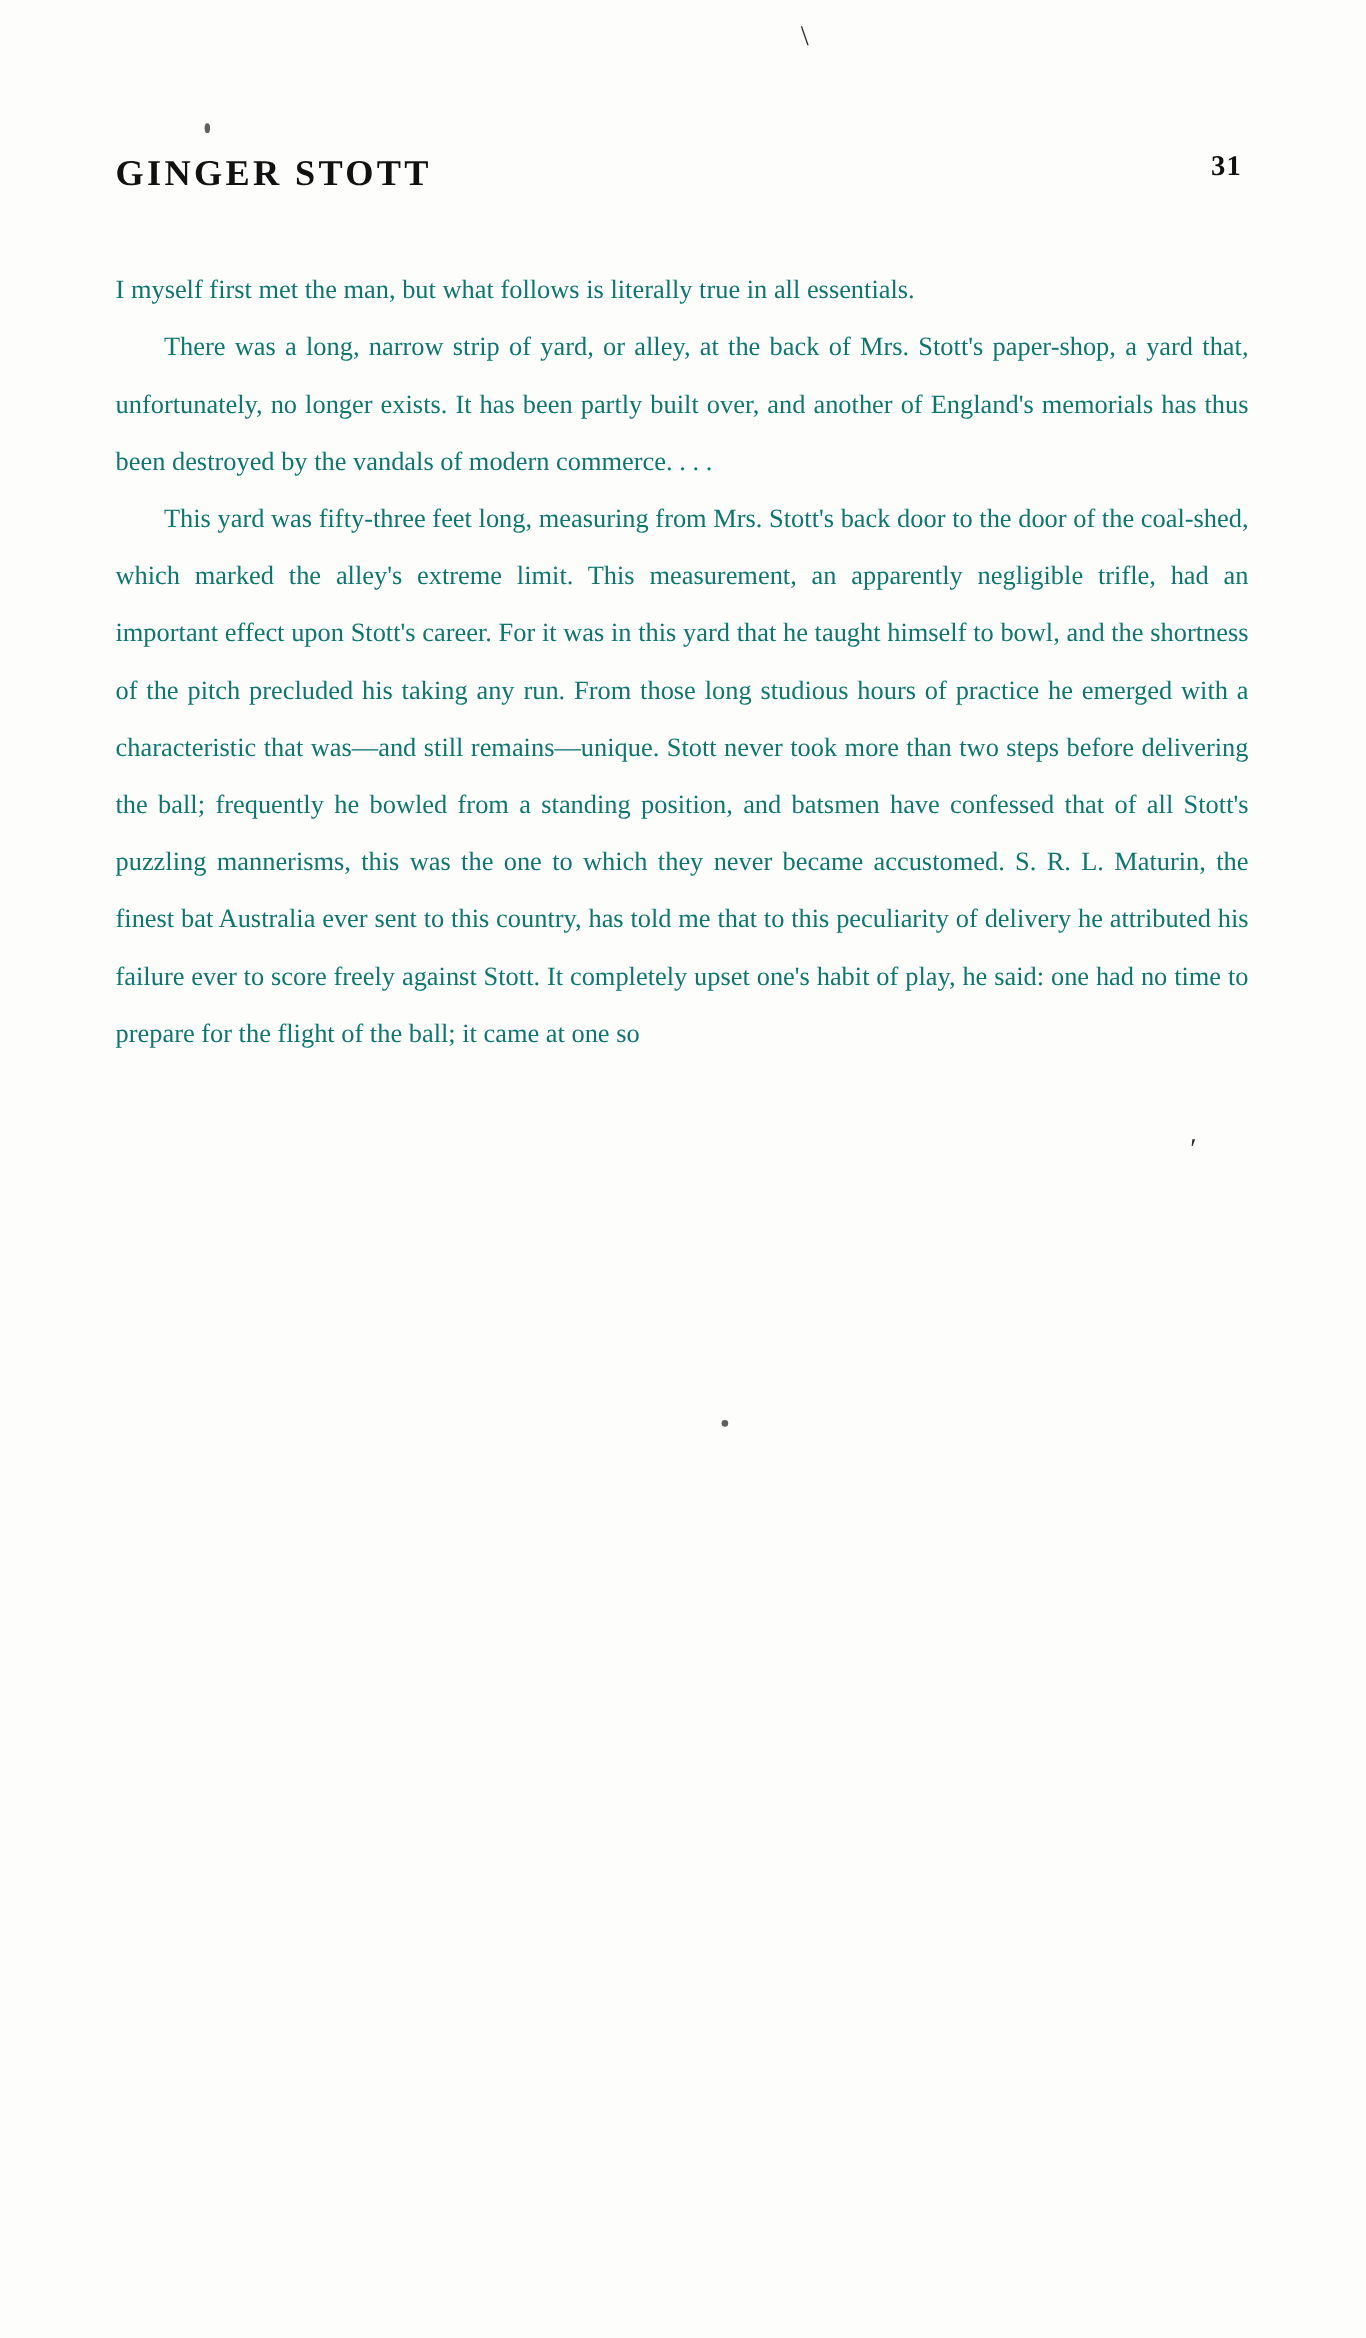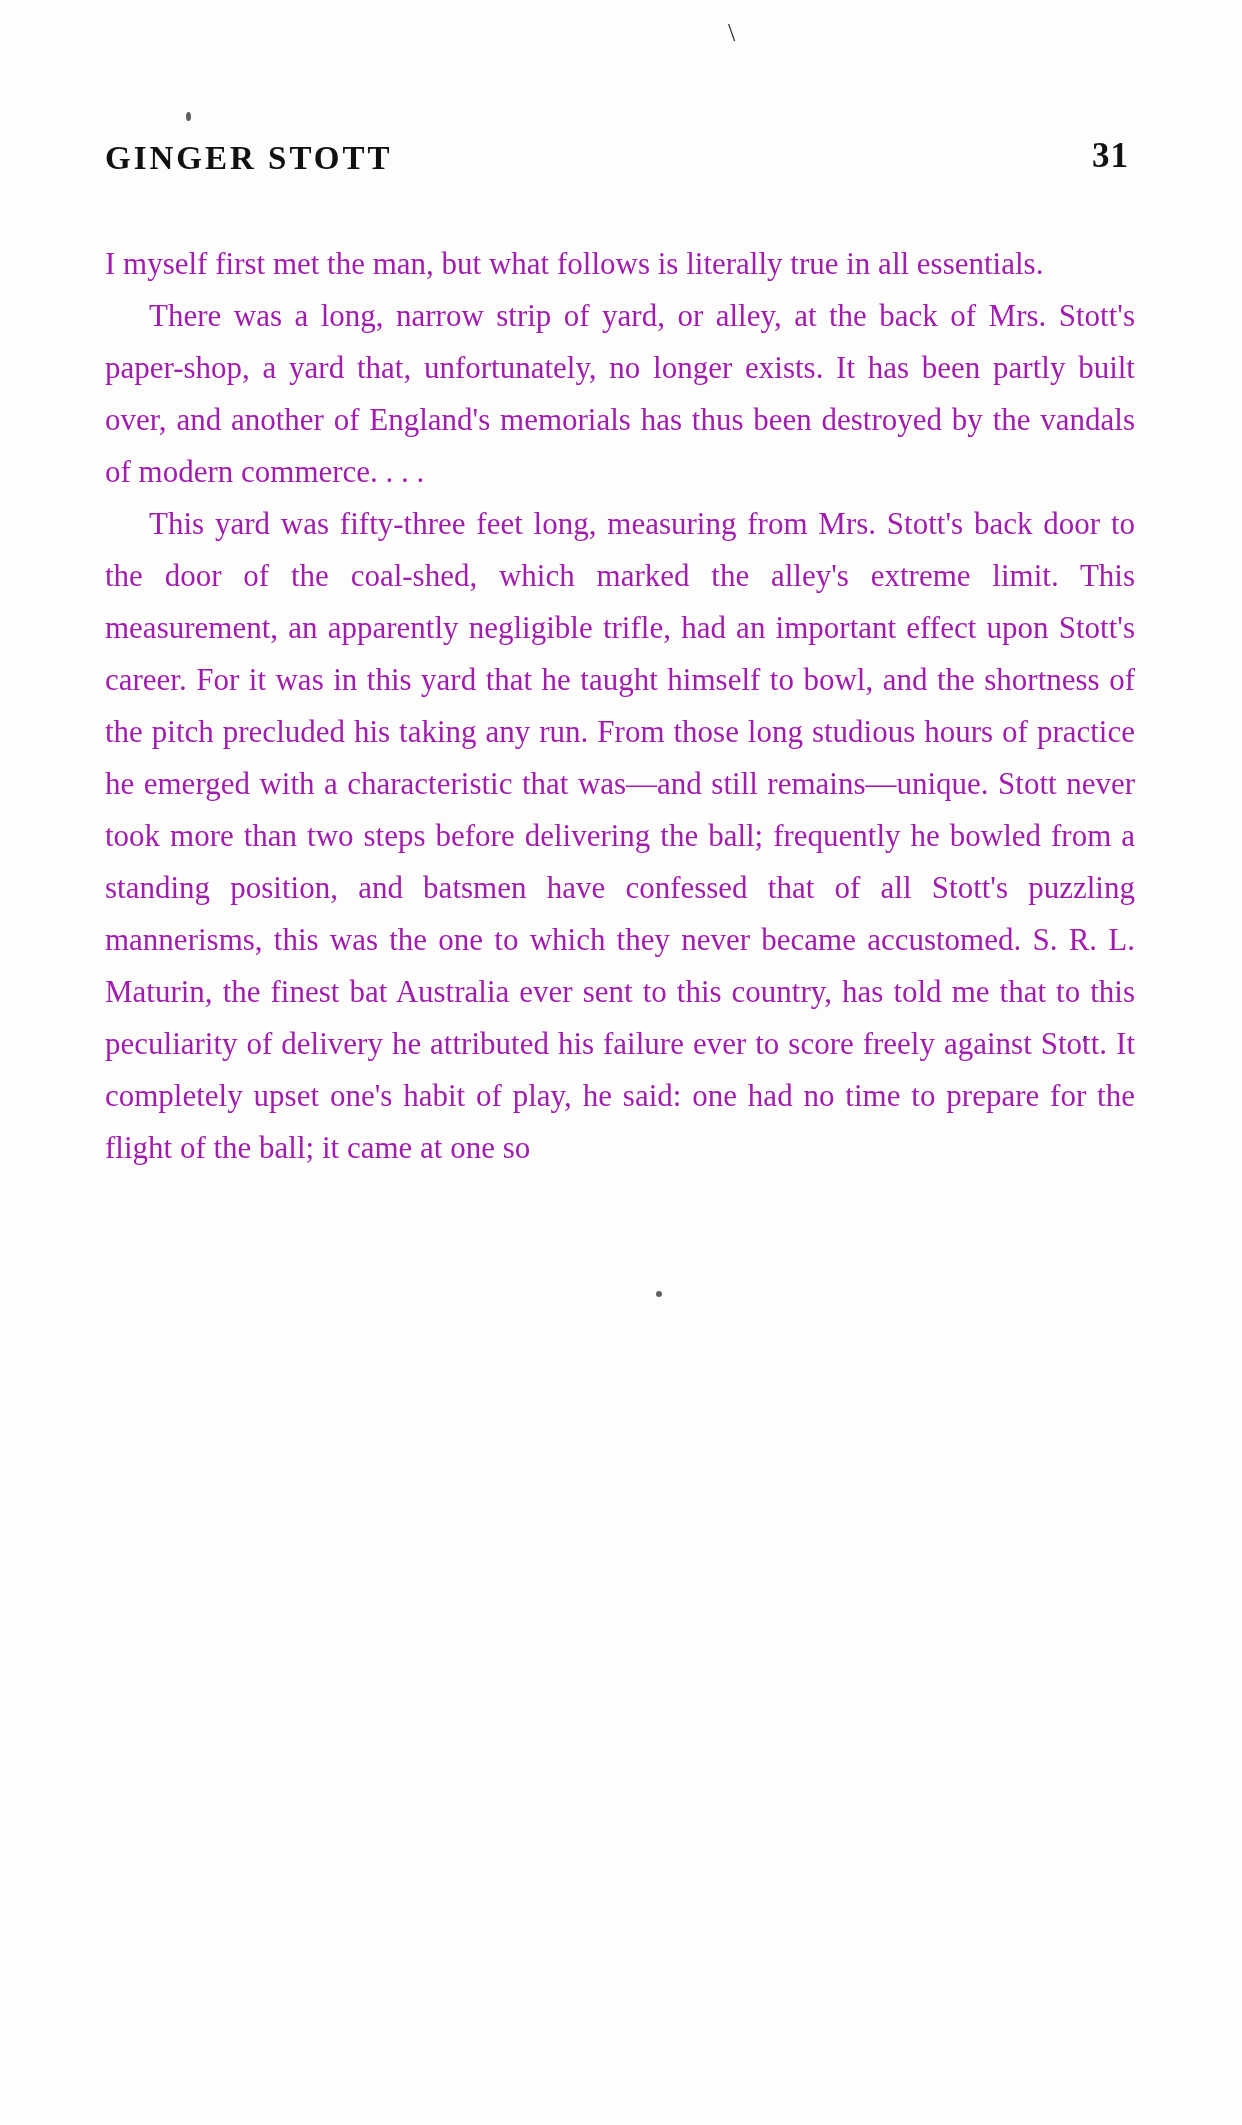--- a/index.html
+++ b/index.html
@@ -34,32 +34,32 @@
     text-align: left;
     font-size: 33px;
     letter-spacing: 3px;
     font-weight: 700;
     color: #111;
   }
   .folio {
     position: absolute;
     right: 6px;
     top: -4px;
-    font-size: 35px;
+    font-size: 26px;
     font-weight: 700;
     letter-spacing: 1px;
     color: #111;
   }
   .body-text {
     margin-top: 28px;
-    font-size: 31px;
+    font-size: 24px;
     line-height: 52px;
     text-align: justify;
     text-justify: inter-word;
-    color: #a21caf;
+    color: #0f766e;
     -webkit-font-smoothing: none;
   }
   .body-text p {
     margin: 0;
     text-indent: 44px;
   }
   .body-text p.noindent {
     text-indent: 0;
   }
   

